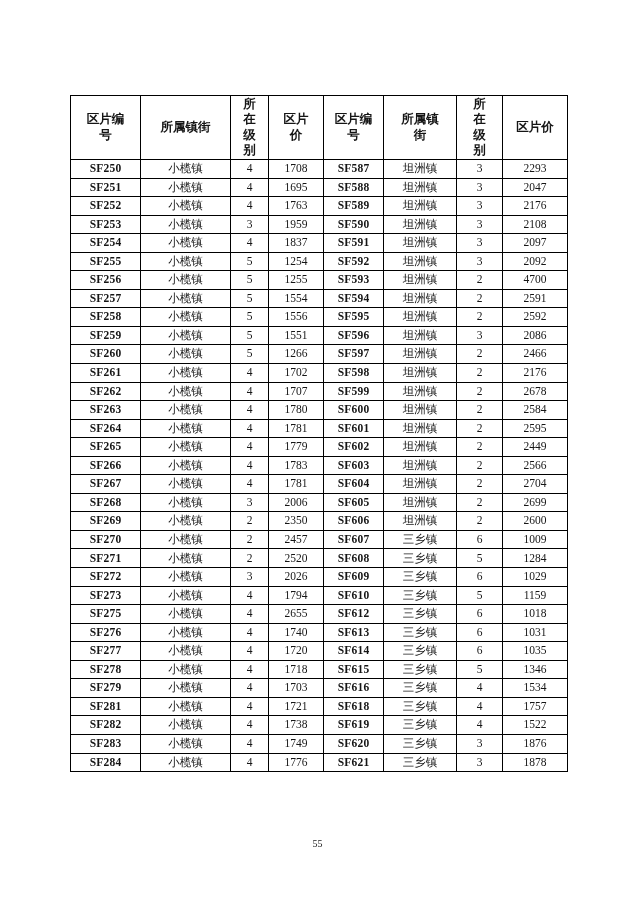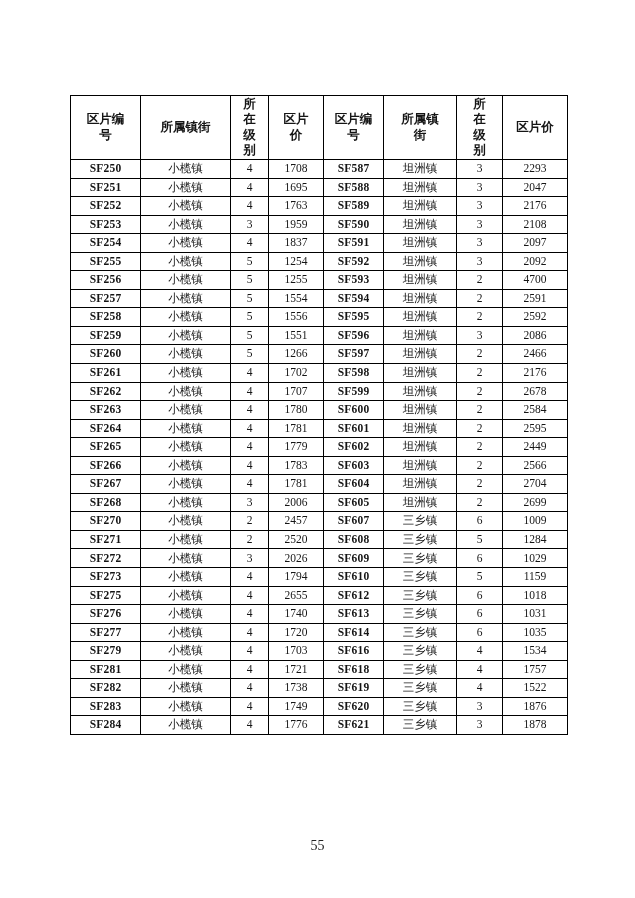--- a/index.html
+++ b/index.html
@@ -52,21 +52,21 @@
     font-weight: bold;
     font-size: 11.5px;
     letter-spacing: 0.2px;
   }
   .page-number {
     position: absolute;
     top: 838px;
     left: 0;
     width: 635px;
     text-align: center;
-    font-size: 14px;
+    font-size: 10px;
     color: #222222;
   }
 </style>
 </head>
 <body>
 
 <div class="doc-page">
 
   <table class="price-table">
     <colgroup>
@@ -286,20 +286,30 @@
           <td class="code">SF268</td>
           <td>小榄镇</td>
           <td>3</td>
           <td>2006</td>
           <td class="code">SF605</td>
           <td>坦洲镇</td>
           <td>2</td>
           <td>2699</td>
         </tr>
         <tr>
+          <td class="code">SF269</td>
+          <td>小榄镇</td>
+          <td>2</td>
+          <td>2350</td>
+          <td class="code">SF606</td>
+          <td>坦洲镇</td>
+          <td>2</td>
+          <td>2600</td>
+        </tr>
+        <tr>
           <td class="code">SF270</td>
           <td>小榄镇</td>
           <td>2</td>
           <td>2457</td>
           <td class="code">SF607</td>
           <td>三乡镇</td>
           <td>6</td>
           <td>1009</td>
         </tr>
         <tr>
@@ -354,20 +364,30 @@
         </tr>
         <tr>
           <td class="code">SF277</td>
           <td>小榄镇</td>
           <td>4</td>
           <td>1720</td>
           <td class="code">SF614</td>
           <td>三乡镇</td>
           <td>6</td>
           <td>1035</td>
+        </tr>
+        <tr>
+          <td class="code">SF278</td>
+          <td>小榄镇</td>
+          <td>4</td>
+          <td>1718</td>
+          <td class="code">SF615</td>
+          <td>三乡镇</td>
+          <td>5</td>
+          <td>1346</td>
         </tr>
         <tr>
           <td class="code">SF279</td>
           <td>小榄镇</td>
           <td>4</td>
           <td>1703</td>
           <td class="code">SF616</td>
           <td>三乡镇</td>
           <td>4</td>
           <td>1534</td>

